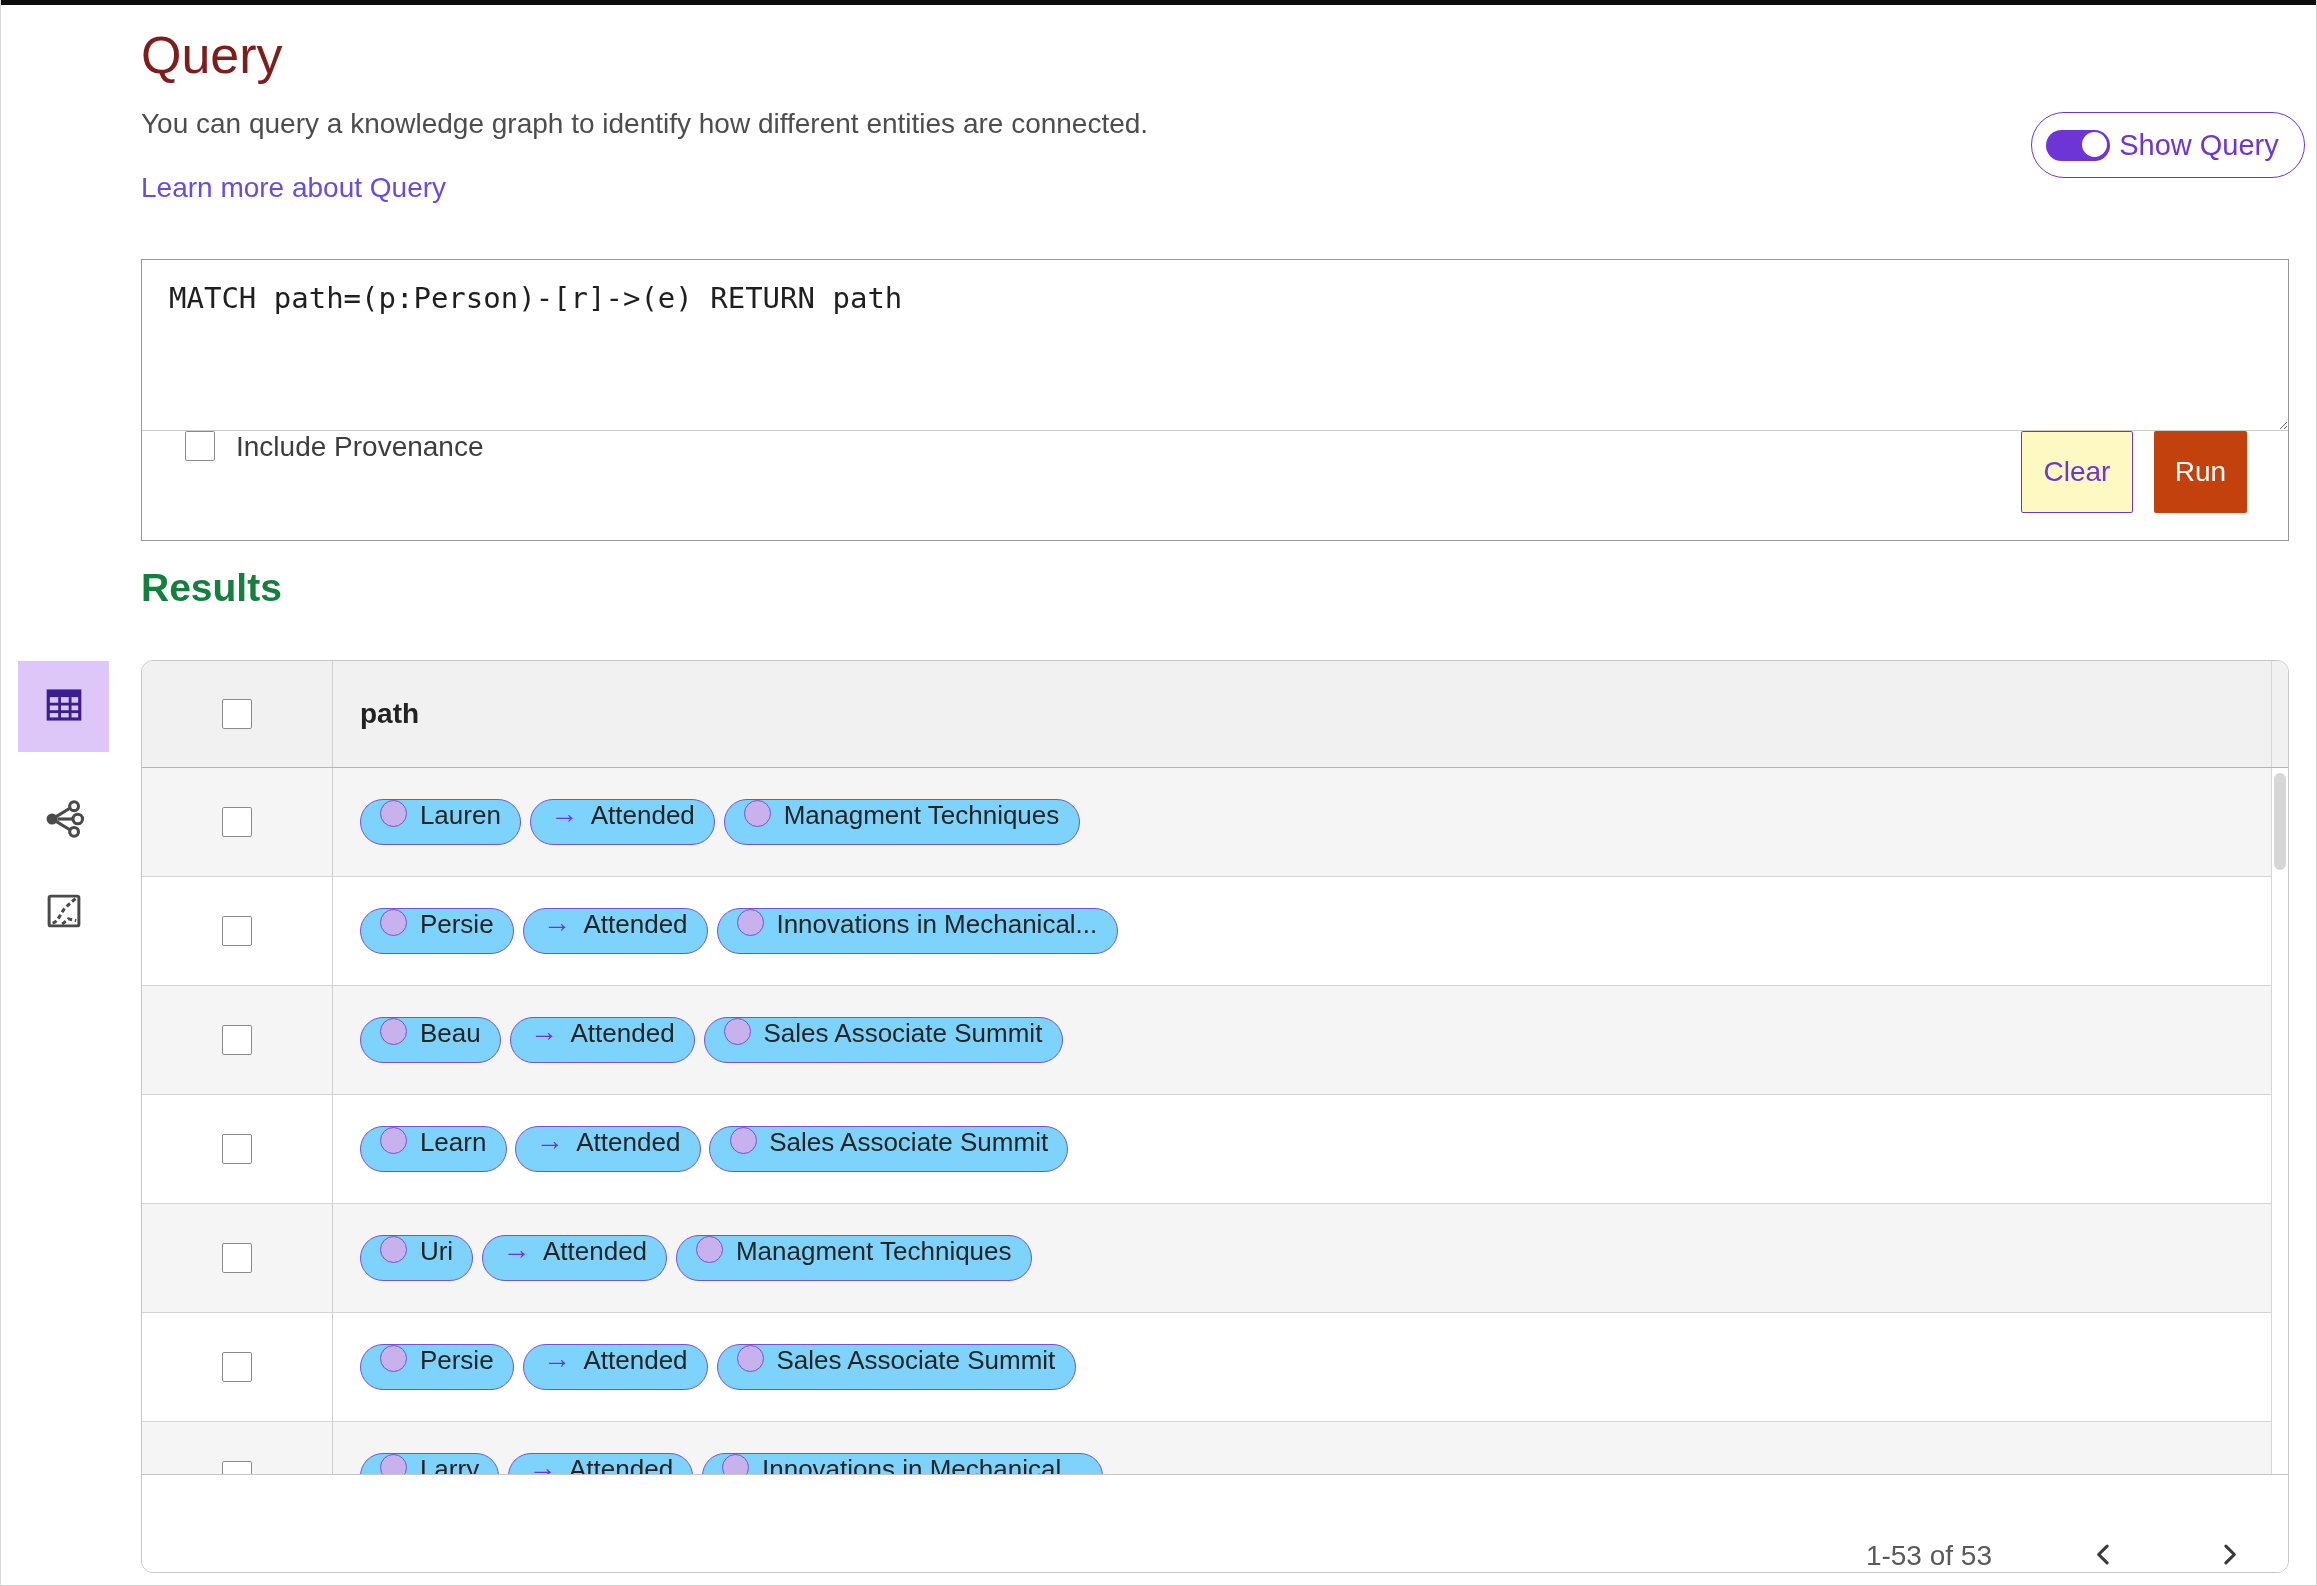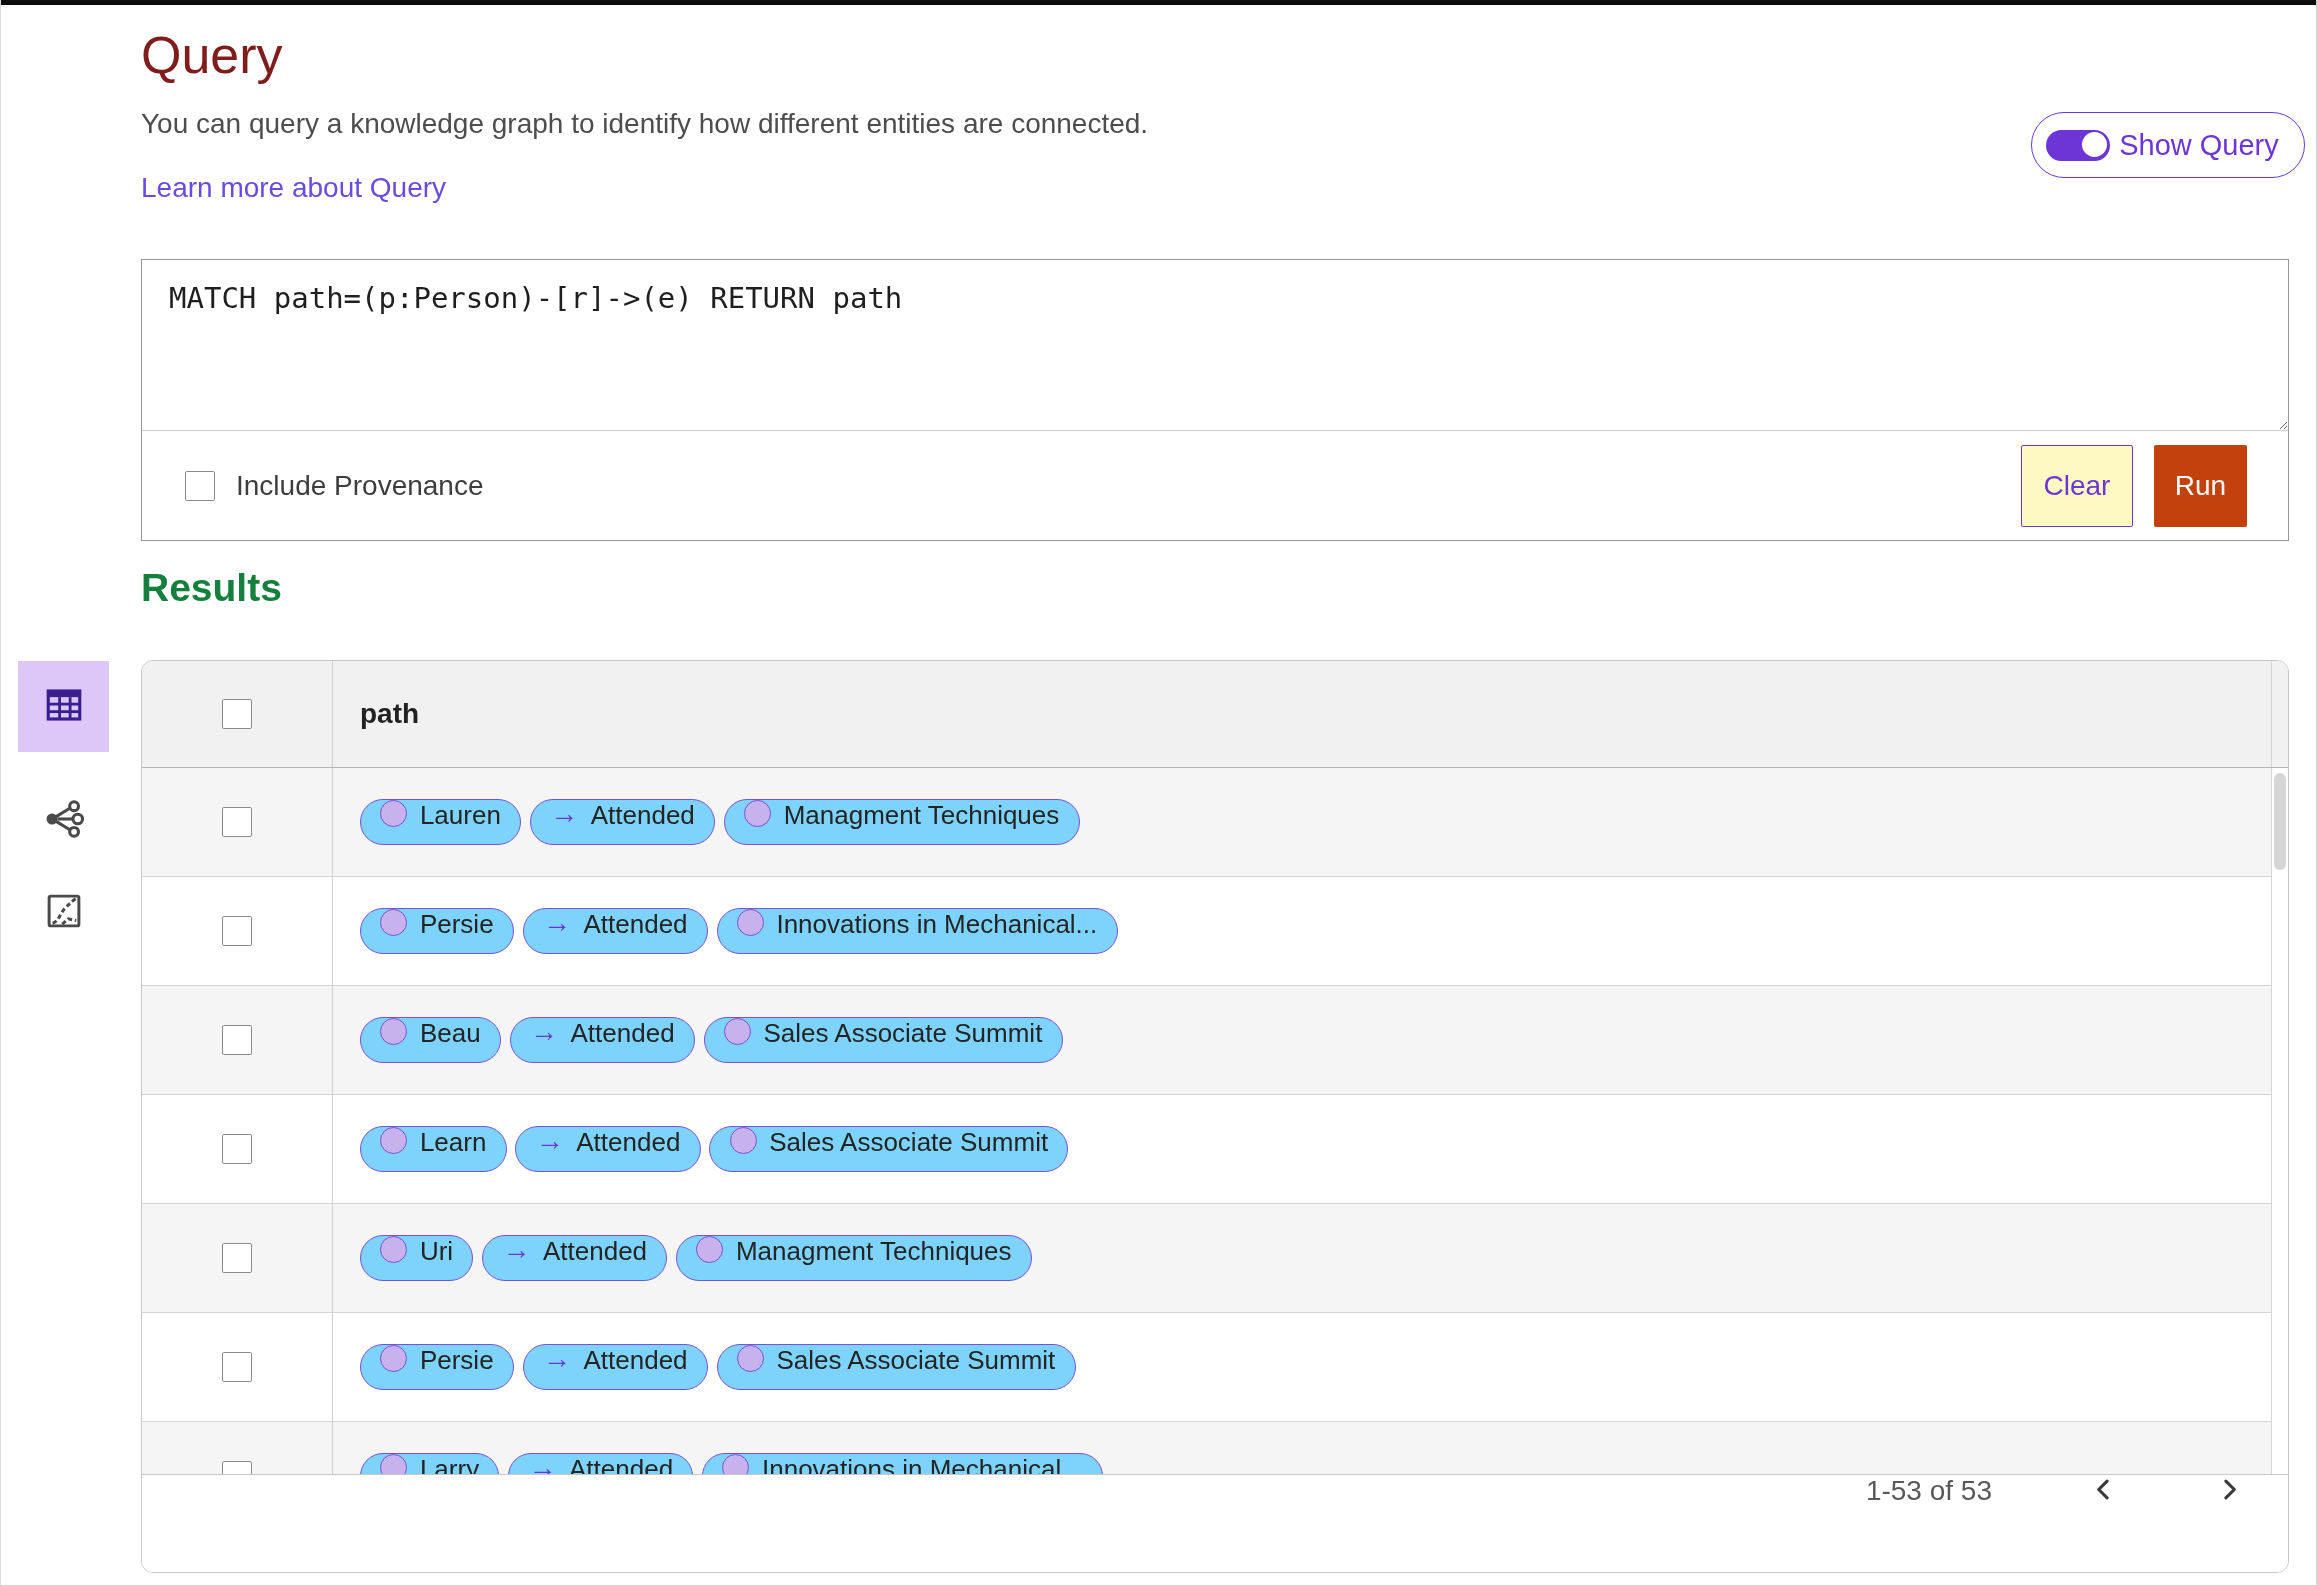--- a/index.html
+++ b/index.html
@@ -29,21 +29,21 @@
 
   .query-card {
     position:absolute; left:140px; top:259px; width:2148px; height:282px;
     border:1px solid #979797; background:#fff;
   }
   .query-textarea {
     display:block; width:100%; height:171px; border:none; border-bottom:1px solid #cccccc;
     resize:vertical; outline:none; padding:21px 27px;
     font-family:"DejaVu Sans Mono","Liberation Mono",monospace; font-size:29px; color:#1f1f1f; background:#fff;
   }
-  .query-footer { height:110px; display:flex; align-items:center; padding:0 41px 0 43px; }
+  .query-footer { height:110px; display:flex; align-items:flex-start; padding:0 41px 0 43px; }
   .checkbox { width:30px; height:30px; border:1.9px solid #8a8a8a; border-radius:1.9px; background:#fff; flex:0 0 auto; cursor:pointer; }
   .provenance-label { font-size:28px; color:#3d3d3d; margin-left:21px; }
   .footer-spacer { flex:1; }
   .btn { display:flex; align-items:center; justify-content:center; height:82px; font-size:28px; cursor:pointer; border-radius:1.9px; }
   .btn-clear { width:112px; border:1.9px solid #6d35d6; color:#6d35d6; background:#fef9c3; margin-right:21px; }
   .btn-run { width:93px; background:#c2410c; color:#fff; border:none; }
 
   
   .results-title { position:absolute; left:140px; top:566px; font-size:39px; font-weight:700; color:#15803d; }
 
@@ -74,21 +74,21 @@
 
   .pill {
     display:inline-flex; align-items:flex-start; height:46px; padding:0 19.3px;
     border:1.9px solid #7a50d9; border-radius:24px; background:#7dd3fc;
     font-size:26px; color:#242424; white-space:nowrap; cursor:pointer; gap:12.6px; flex:0 0 auto;
   }
   .node-dot { width:27px; height:27px; border-radius:50%; background:#c8b2ee; border:1.9px solid #7a50d9; flex:0 0 auto; }
   .edge-arrow { color:#6d35d6; font-size:28px; line-height:1; }
 
   .tfoot { height:98px; border-top:1px solid #c6c6c6; background:#fff; flex:0 0 auto;
-    display:flex; align-items:flex-start; justify-content:flex-end; gap:97px; padding-right:44px; }
+    display:flex; align-items:flex-end; justify-content:flex-end; gap:97px; padding-right:44px; }
   .page-range { font-size:28px; color:#595959; }
   .pager-btn { background:none; border:none; cursor:pointer; display:flex; align-items:center; }
 </style>
 </head>
 <body>
 
 <div class="page">
   <div class="topbar"></div>
 
   <h1 class="page-title">Query</h1>

